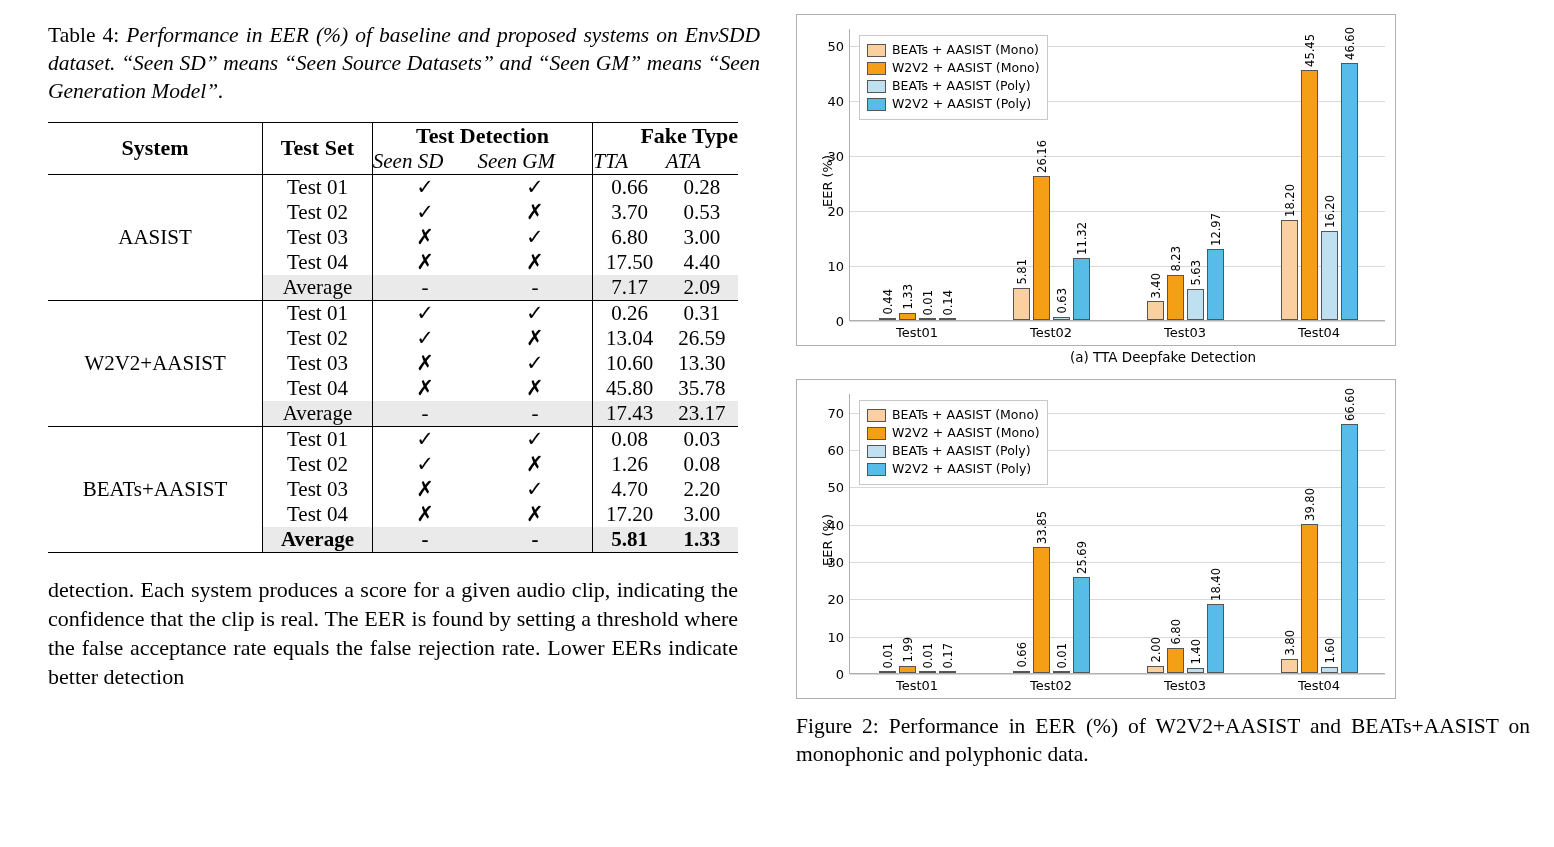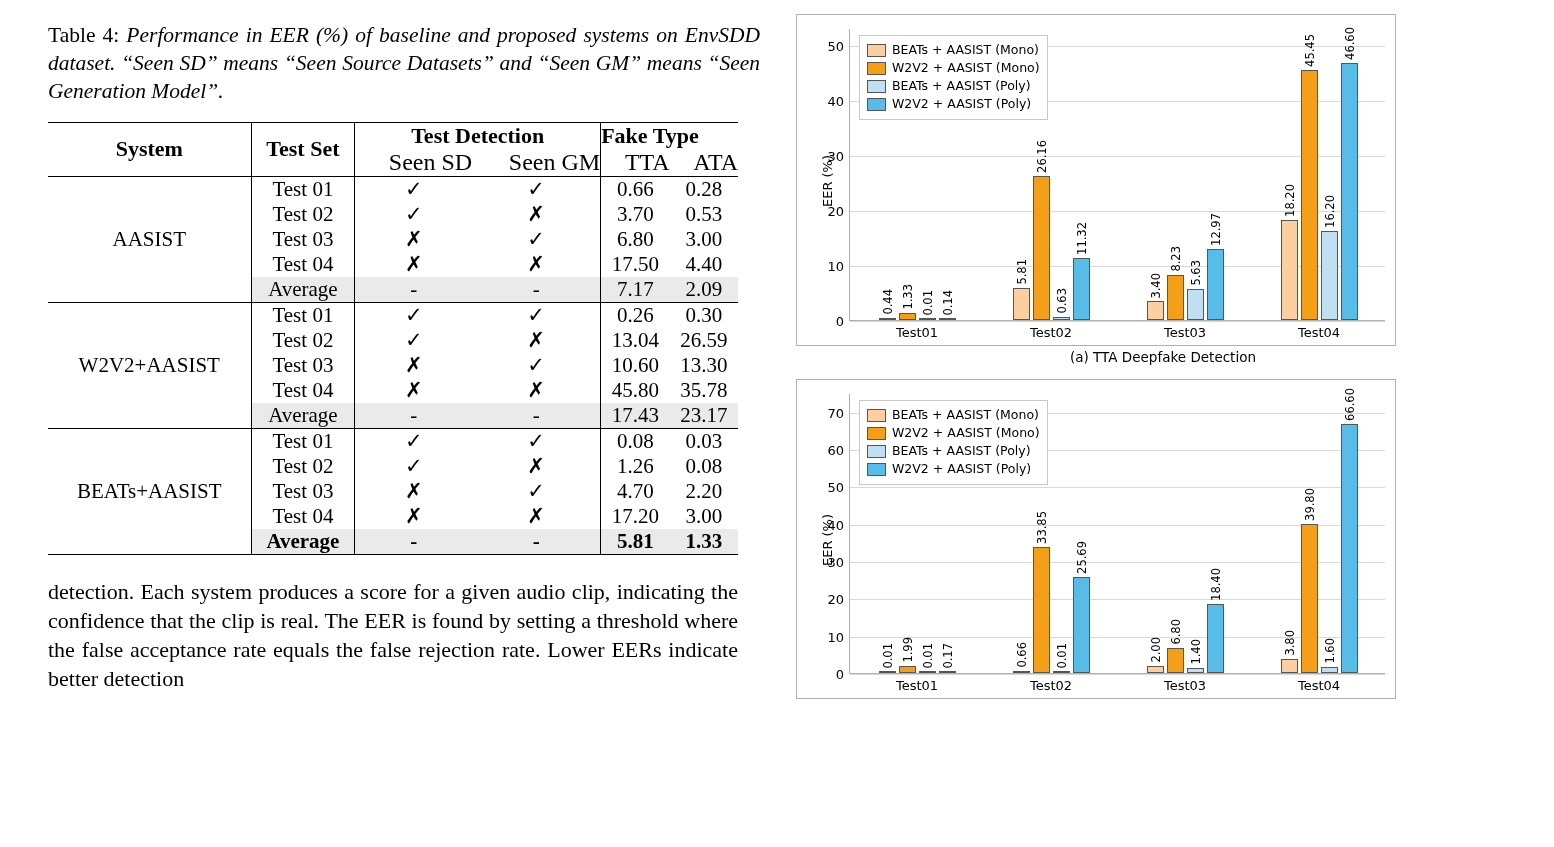--- a/index.html
+++ b/index.html
@@ -19,22 +19,22 @@
 
   
   table.t4{border-collapse:collapse;margin-top:16px;width:690px;font-size:21px;}
   table.t4 td,table.t4 th{padding:0;}
   .hrule-thick{border-top:1.6px solid #000;margin-top:12px;}
   .hrule{border-top:1px solid #000;}
   .vrule{border-left:1px solid #000;}
   th.sys{font-weight:bold;font-size:22px;text-align:center;padding:5px 0 2px;}
   th.ts{font-weight:bold;font-size:22px;text-align:center;padding:5px 10px 2px;}
   th.tc{font-weight:bold;font-size:22px;text-align:center;}
-  th.ft{font-weight:bold;font-size:22px;text-align:left;}
-  th.sub{font-weight:normal;font-size:24px;text-align:right;padding-bottom:4px;}
+  th.ft{font-weight:bold;font-size:22px;text-align:right;}
+  th.sub{font-weight:normal;font-size:21px;text-align:left;padding-bottom:4px;font-style:italic;}
   td.cell{text-align:center;font-size:21px;padding:3.5px 6px;}
   td.sysname{text-align:center;font-size:21px;vertical-align:middle;}
   tr.avg td{background:#eaeaea;}
   .bold{font-weight:bold;}
 
   
   .bodytext{font-size:22px;line-height:1.32;text-align:justify;margin-top:22px;width:690px;}
 
   
   .figbox{border:1px solid #b0b0b0;background:#fff;position:relative;box-sizing:border-box;}
@@ -122,21 +122,21 @@
             <td class="cell ">-</td>
             <td class="cell vrule">7.17</td>
             <td class="cell ">2.09</td>
           </tr>
           <tr>
             <td class="sysname hrule" rowspan="5">W2V2+AASIST</td>
             <td class="cell vrule hrule">Test 01</td>
             <td class="cell vrule hrule">✓</td>
             <td class="cell  hrule">✓</td>
             <td class="cell vrule hrule">0.26</td>
-            <td class="cell  hrule">0.30</td>
+            <td class="cell  hrule">0.31</td>
           </tr>
           <tr>
             <td class="cell vrule">Test 02</td>
             <td class="cell vrule">✓</td>
             <td class="cell ">✗</td>
             <td class="cell vrule">13.04</td>
             <td class="cell ">26.59</td>
           </tr>
           <tr>
             <td class="cell vrule">Test 03</td>
@@ -359,14 +359,18 @@
               </div>
               <div class="row">
                 <span class="swatch" style="background: rgb(88, 188, 232);"></span>
                 <span>W2V2 + AASIST (Poly)</span>
               </div>
             </div>
           </div>
         </div>
       </div>
 
+    <div class="figcaption">
+      <span>Figure 2:</span>
+      <span class="it">Performance in EER (%) of W2V2+AASIST and BEATs+AASIST on monophonic and polyphonic data.</span>
+    </div>
   </div>
 </div>
 
 </body></html>

